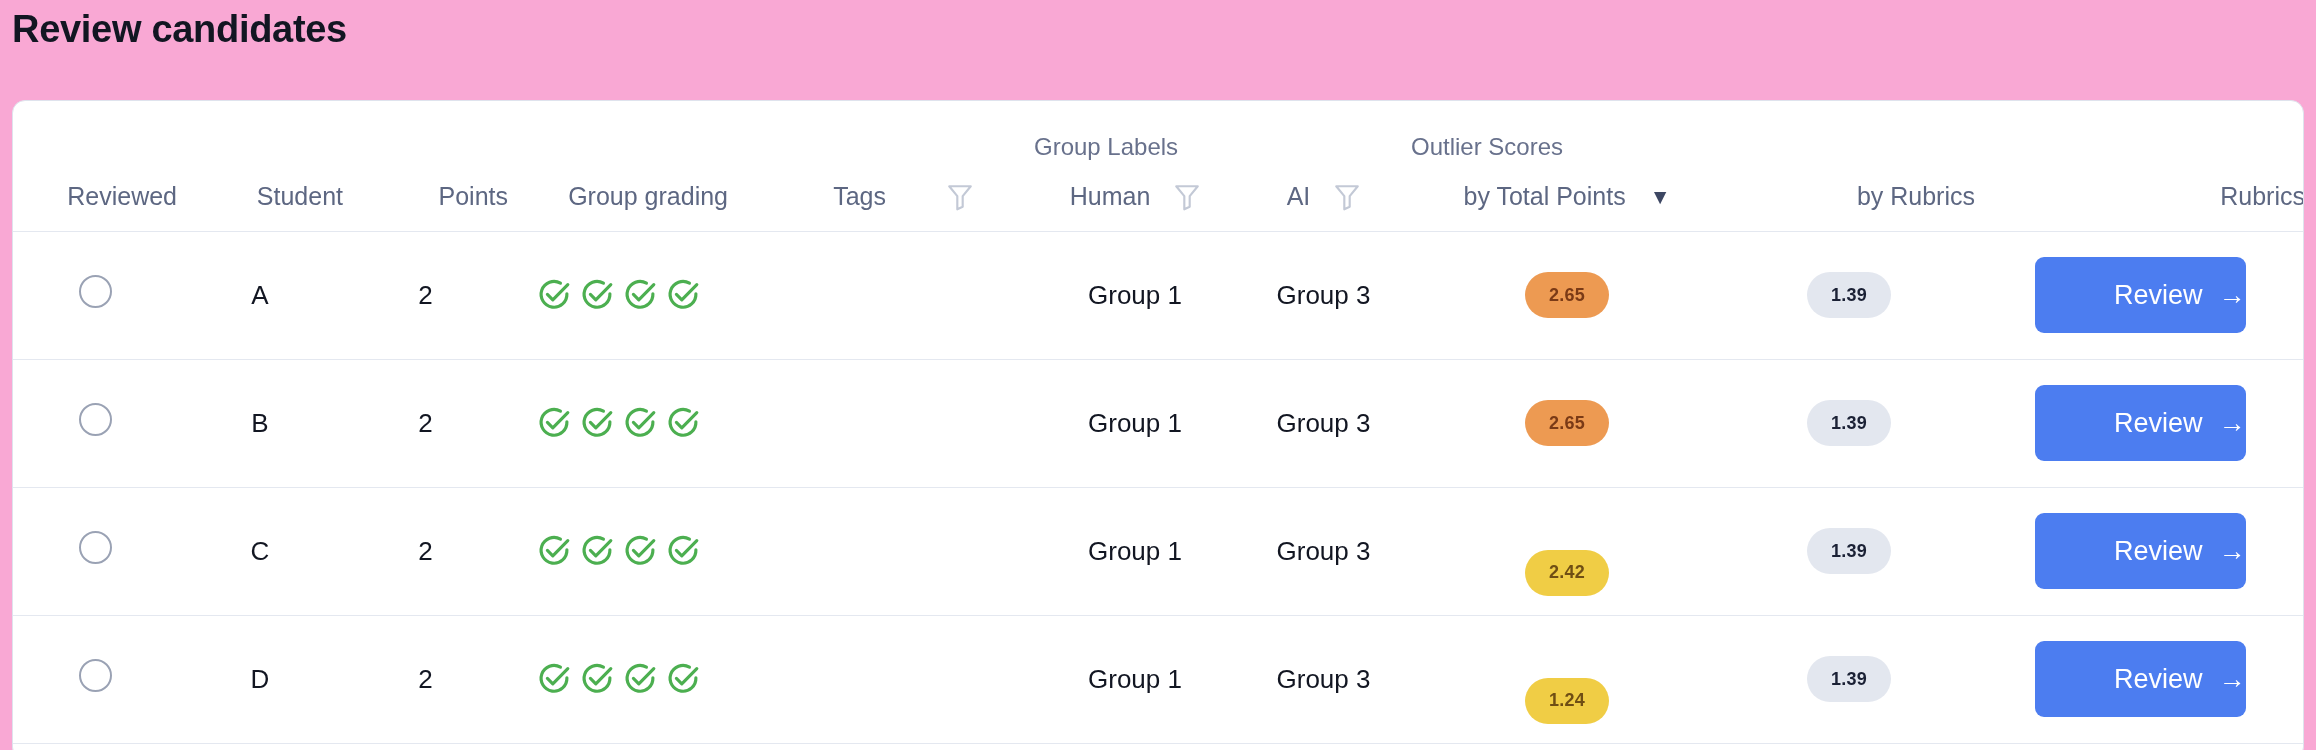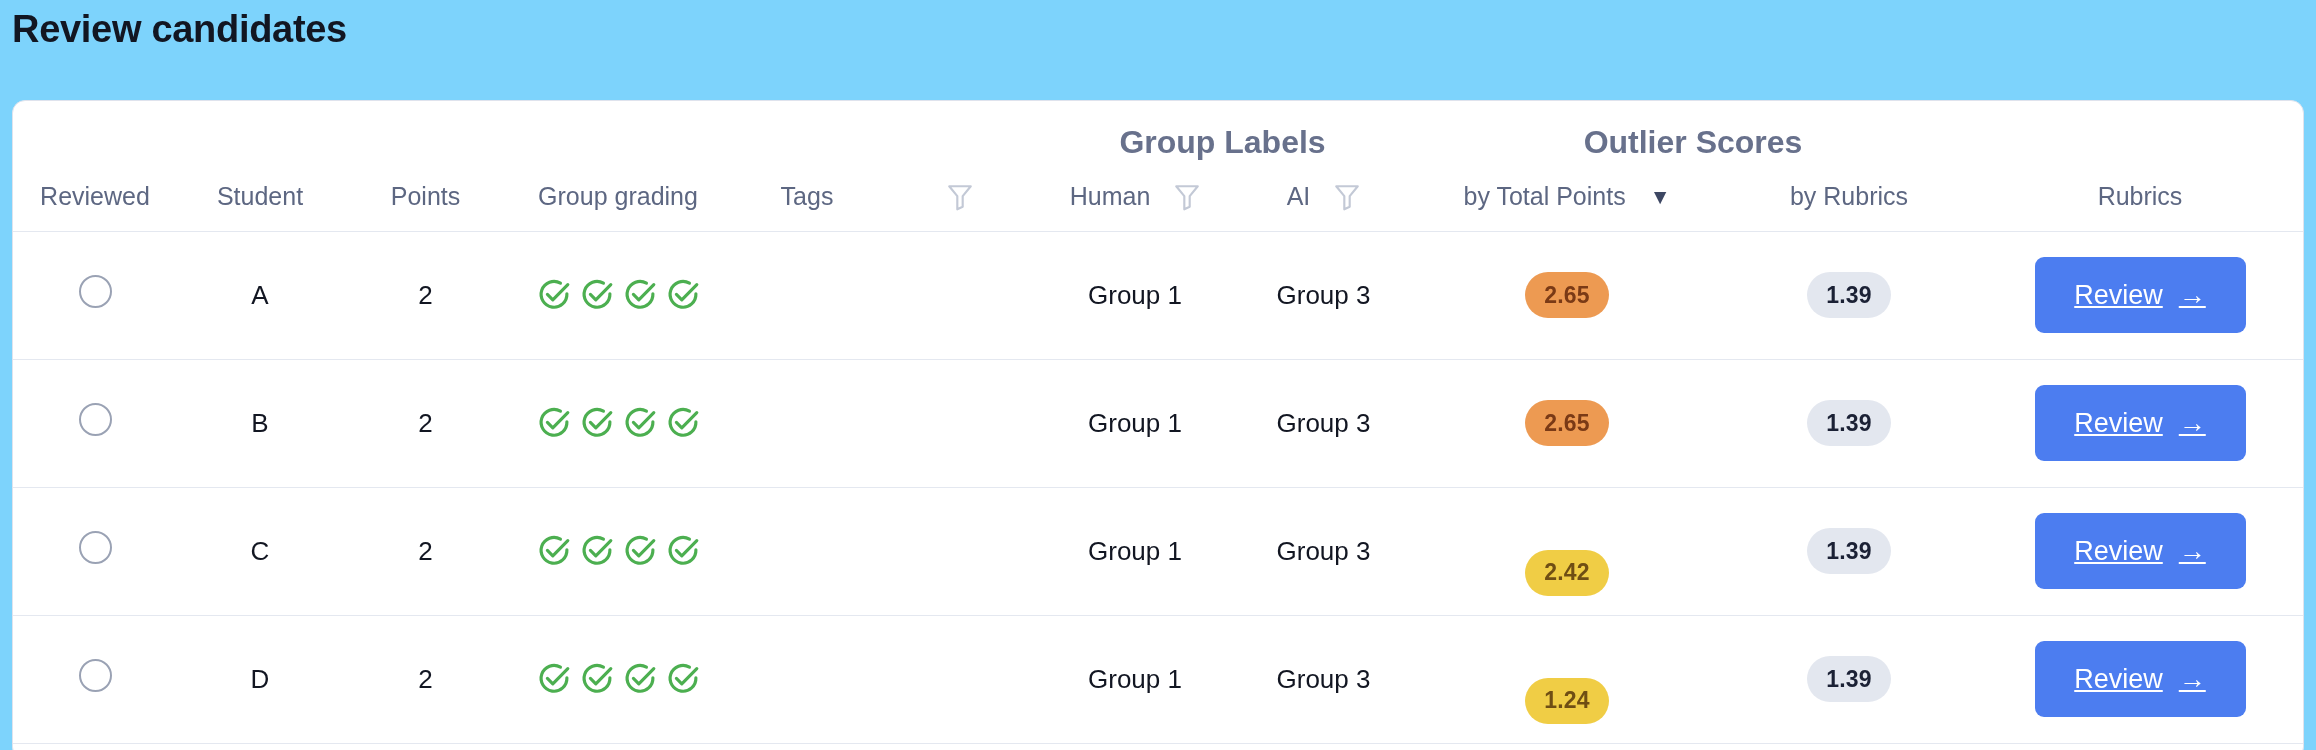--- a/index.html
+++ b/index.html
@@ -3,21 +3,21 @@
 <meta charset="utf-8">
 <style>
   * { box-sizing: border-box; margin: 0; padding: 0; }
   html, body {
     width: 2316px;
     height: 750px;
     background: #ffffff;
     font-family: "Liberation Sans", sans-serif;
     overflow: hidden;
   }
-  .page { position: relative; width: 2316px; height: 750px; background: #7dd3fc; }
+  .page { position: relative; width: 2316px; height: 750px; background: #f9a8d4; }
 
   .page-title {
     position: absolute;
     left: 12px; top: 8px;
     font-size: 38px;
     font-weight: 700;
     color: #121622;
     letter-spacing: -0.3px;
     white-space: nowrap;
   }
@@ -44,35 +44,35 @@
   .c-filt  { width: 148px; }
   .c-hlab  { width: 202px; }
   .c-alab  { width: 175px; }
   .c-tot   { width: 312px; }
   .c-rub   { width: 252px; }
   .c-act   { width: 330px; }
 
   
   tr.group-row td { padding: 0; height: 62px; vertical-align: bottom; }
   .group-title {
-    font-size: 32px;
-    font-weight: 700;
+    font-size: 24px;
+    font-weight: 400;
     color: #68718c;
-    text-align: center;
+    text-align: left;
     padding-bottom: 2px;
     white-space: nowrap;
   }
 
   
   tr.head-row th {
     height: 68px;
     font-size: 25px;
     font-weight: 400;
     color: #5d6782;
-    text-align: center;
+    text-align: right;
     vertical-align: middle;
     border-bottom: 1.5px solid #e4e8f0;
     padding: 0;
     white-space: nowrap;
   }
   .hcell { display: flex; align-items: center; justify-content: center; gap: 24px; }
   .sort-caret { font-size: 21px; color: #3d4763; line-height: 1; }
 
   .funnel { display: inline-block; width: 26px; height: 28px; flex: 0 0 auto; }
   .funnel svg { display: block; }
@@ -101,42 +101,41 @@
   .checks { display: flex; align-items: center; justify-content: center; gap: 7px; }
   .check-ic { width: 36px; height: 36px; display: block; }
 
   .pill {
     display: inline-flex;
     align-items: center; justify-content: center;
     min-width: 84px;
     height: 46px;
     padding: 0 16px;
     border-radius: 23px;
-    font-size: 23px;
+    font-size: 18px;
     font-weight: 700;
     letter-spacing: 0.2px;
   }
   .pill-orange { background: #ed9a52; color: #7a3a16; }
   .pill-yellow { background: #f0cd45; color: #6f4e14; margin-top: 43px; }
   .pill-gray   { background: #e3e7ef; color: #1b2135; }
 
   .review-btn {
     display: inline-flex;
-    align-items: center; justify-content: center;
+    align-items: center; justify-content: flex-end;
     gap: 16px;
     width: 211px;
     height: 76px;
     background: #4c7df0;
     color: #ffffff;
     border: none;
     border-radius: 9px;
     font-size: 27px;
     font-family: "Liberation Sans", sans-serif;
     cursor: pointer;
-    text-decoration: underline;
   }
   .arrow { font-size: 27px; line-height: 1; }
 
   .glabel { font-size: 26px; color: #121622; }
 </style>
 </head>
 <body>
 
 <div class="page">
 

